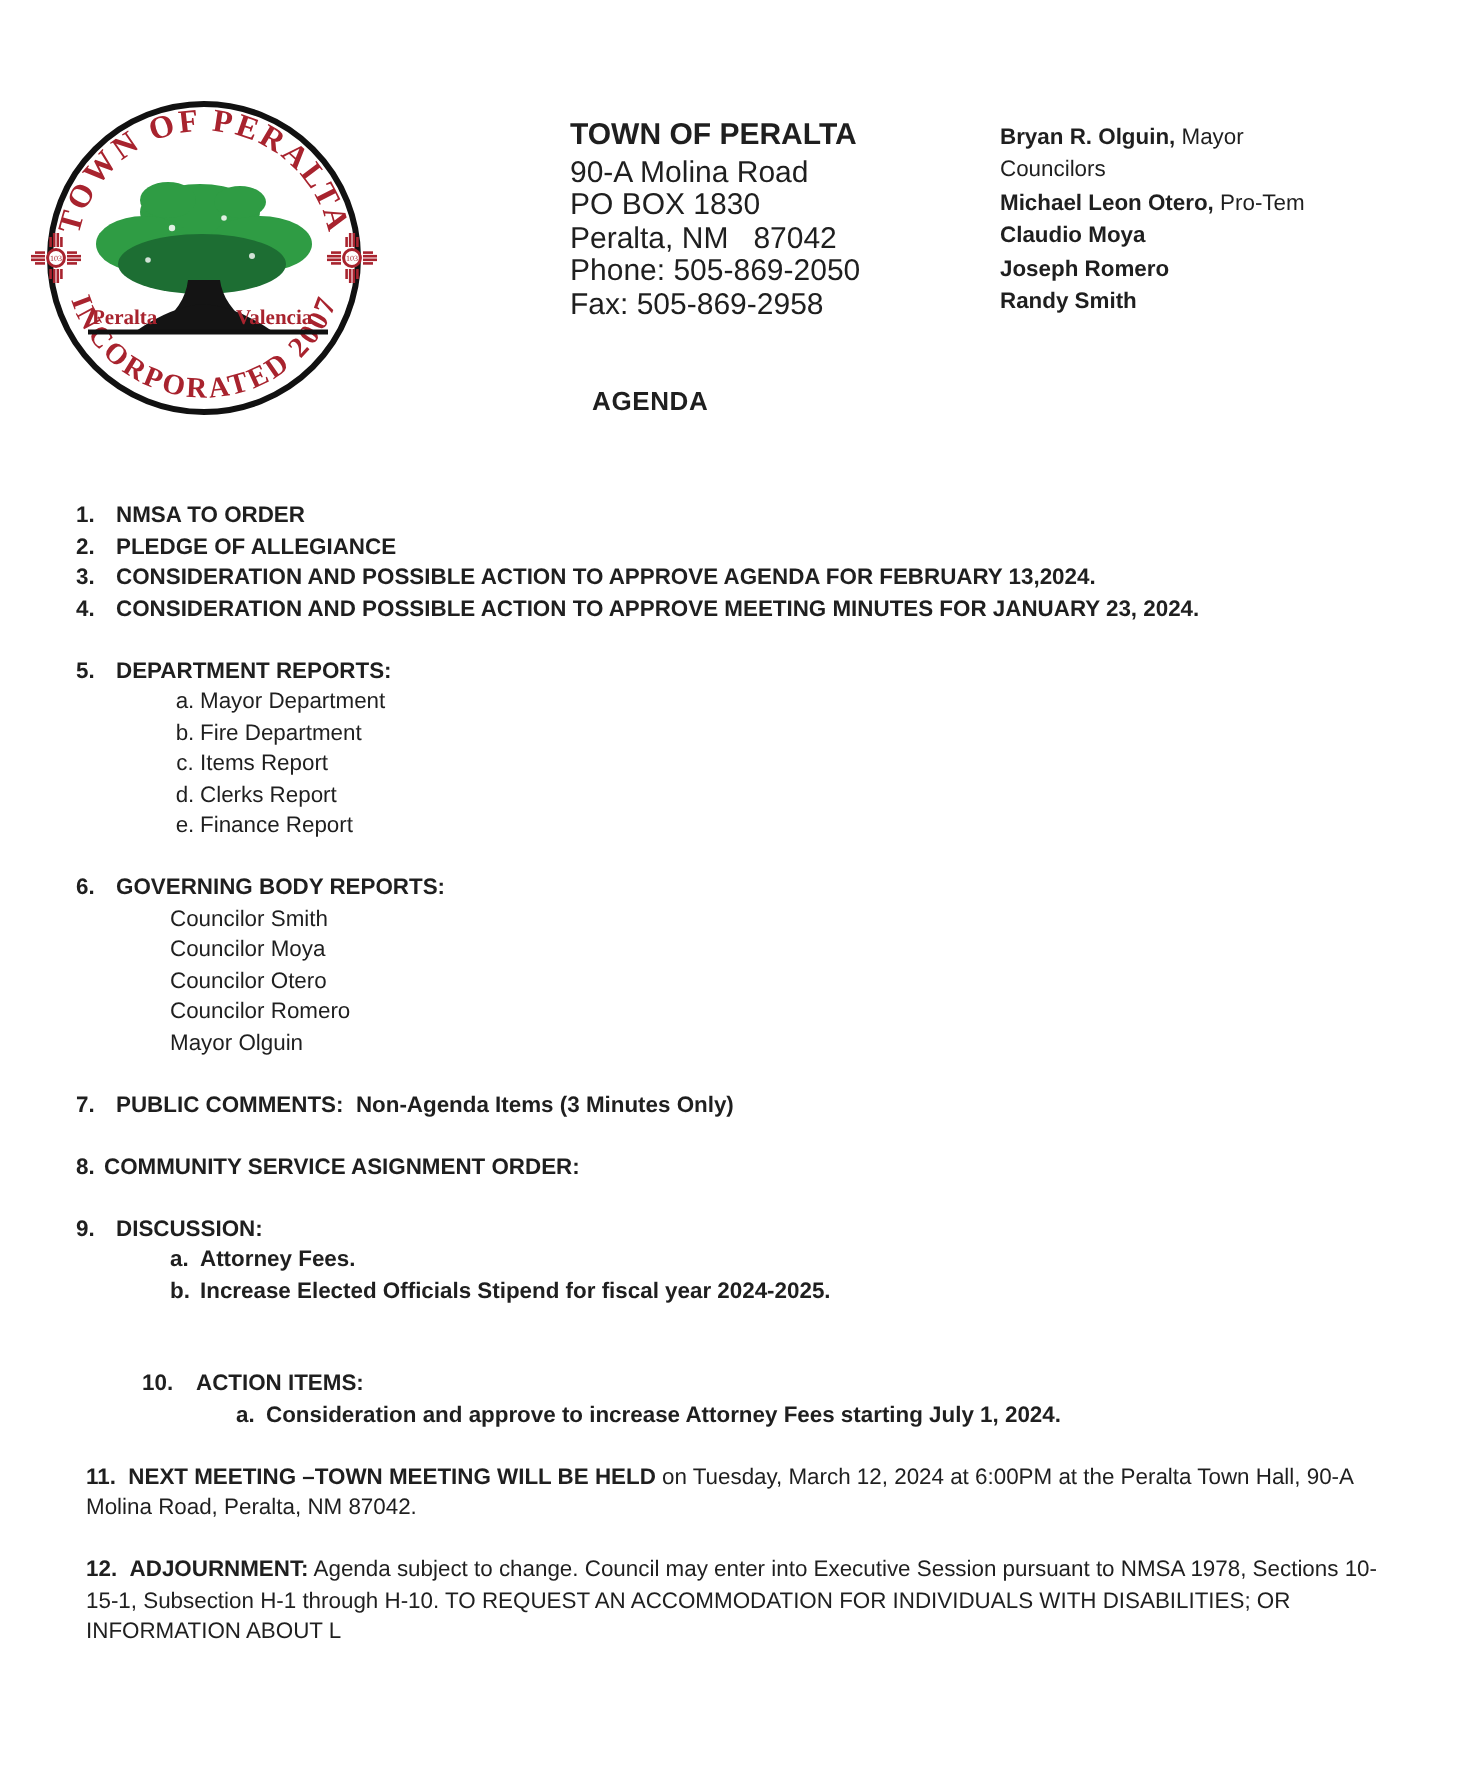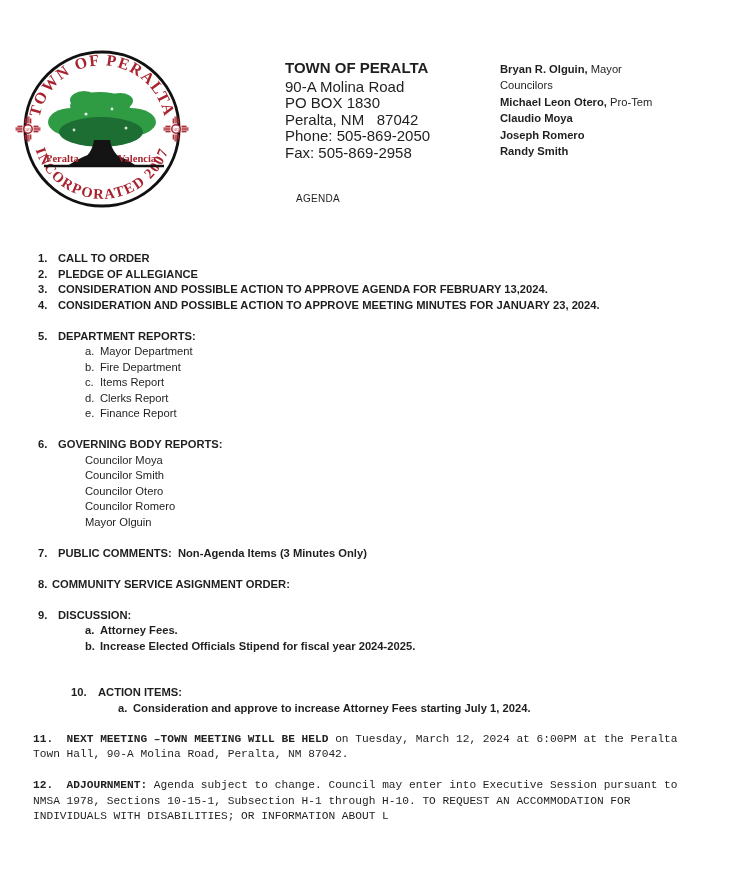--- a/index.html
+++ b/index.html
@@ -11,35 +11,35 @@
     color:#1f1f1f;
     overflow:hidden;
   }
   
   .seal{position:absolute;left:14px;top:48px;width:176px;height:162px;}
   .hdr-center{position:absolute;left:285px;top:58px;}
   .org-name{font-size:15px;font-weight:bold;line-height:19px;margin:0 0 2px 0;}
   .addr-line{font-size:15px;line-height:16.4px;white-space:pre-wrap;}
   .hdr-right{position:absolute;left:500px;top:61px;}
   .off-line{font-size:11.2px;line-height:16.4px;white-space:pre-wrap;}
-  .agenda-title{position:absolute;left:296px;top:193px;font-size:10px;font-weight:normal;letter-spacing:.3px;}
+  .agenda-title{position:absolute;left:296px;top:193px;font-size:13px;font-weight:bold;letter-spacing:.3px;}
   
   .agenda-list{position:absolute;left:31px;top:251px;width:672px;font-size:11.2px;line-height:15.5px;}
   .item{margin-left:7px;}
   .item.flush{margin-left:4px;}
-  .item.para{margin-left:2px;white-space:pre-wrap;font-family:Liberation Mono, monospace;}
+  .item.para{margin-left:12px;white-space:pre-wrap;}
   .line{display:flex;}
   .sub{display:flex;padding-left:47px;}
   .num{display:inline-block;flex:none;width:20px;}
   .num.wide{width:27px;}
   .num.tight{width:14px;}
   .slabel{display:inline-block;flex:none;width:15px;}
   .txt{white-space:pre-wrap;}
   .b{font-weight:bold;}
-  .r{font-weight:normal;}
+  .r{font-weight:normal;text-align:center;}
   
   .arc-text{font-family:"Liberation Serif",serif;font-weight:bold;letter-spacing:1.5px;}
   .banner-text{font-family:"Liberation Serif",serif;font-weight:bold;}
 </style>
 </head>
 <body>
 
 <div class="page">
 
   <div class="seal">
@@ -112,21 +112,21 @@
       <div class="off-line"><span class="b">Joseph Romero</span></div>
       <div class="off-line"><span class="b">Randy Smith</span></div>
     </div>
 
   <div class="agenda-title">AGENDA</div>
 
   <div class="agenda-list">
       <div class="item">
         <div class="line">
           <span class="num b">1.</span>
-          <span class="txt"><span class="b">CALL TO ORDER</span></span>
+          <span class="txt"><span class="b">NMSA TO ORDER</span></span>
         </div>
       </div>
       <div class="item">
         <div class="line">
           <span class="num b">2.</span>
           <span class="txt"><span class="b">PLEDGE OF ALLEGIANCE</span></span>
         </div>
       </div>
       <div class="item">
         <div class="line">
@@ -165,24 +165,24 @@
           <span class="slabel r">e.</span>
           <span class="txt"><span class="r">Finance Report</span></span>
         </div>
       </div>
       <div class="item" style="margin-bottom: 15.5px;">
         <div class="line">
           <span class="num b">6.</span>
           <span class="txt"><span class="b">GOVERNING BODY REPORTS:</span></span>
         </div>
         <div class="sub">
+          <span class="txt"><span class="r">Councilor Smith</span></span>
+        </div>
+        <div class="sub">
           <span class="txt"><span class="r">Councilor Moya</span></span>
-        </div>
-        <div class="sub">
-          <span class="txt"><span class="r">Councilor Smith</span></span>
         </div>
         <div class="sub">
           <span class="txt"><span class="r">Councilor Otero</span></span>
         </div>
         <div class="sub">
           <span class="txt"><span class="r">Councilor Romero</span></span>
         </div>
         <div class="sub">
           <span class="txt"><span class="r">Mayor Olguin</span></span>
         </div>

